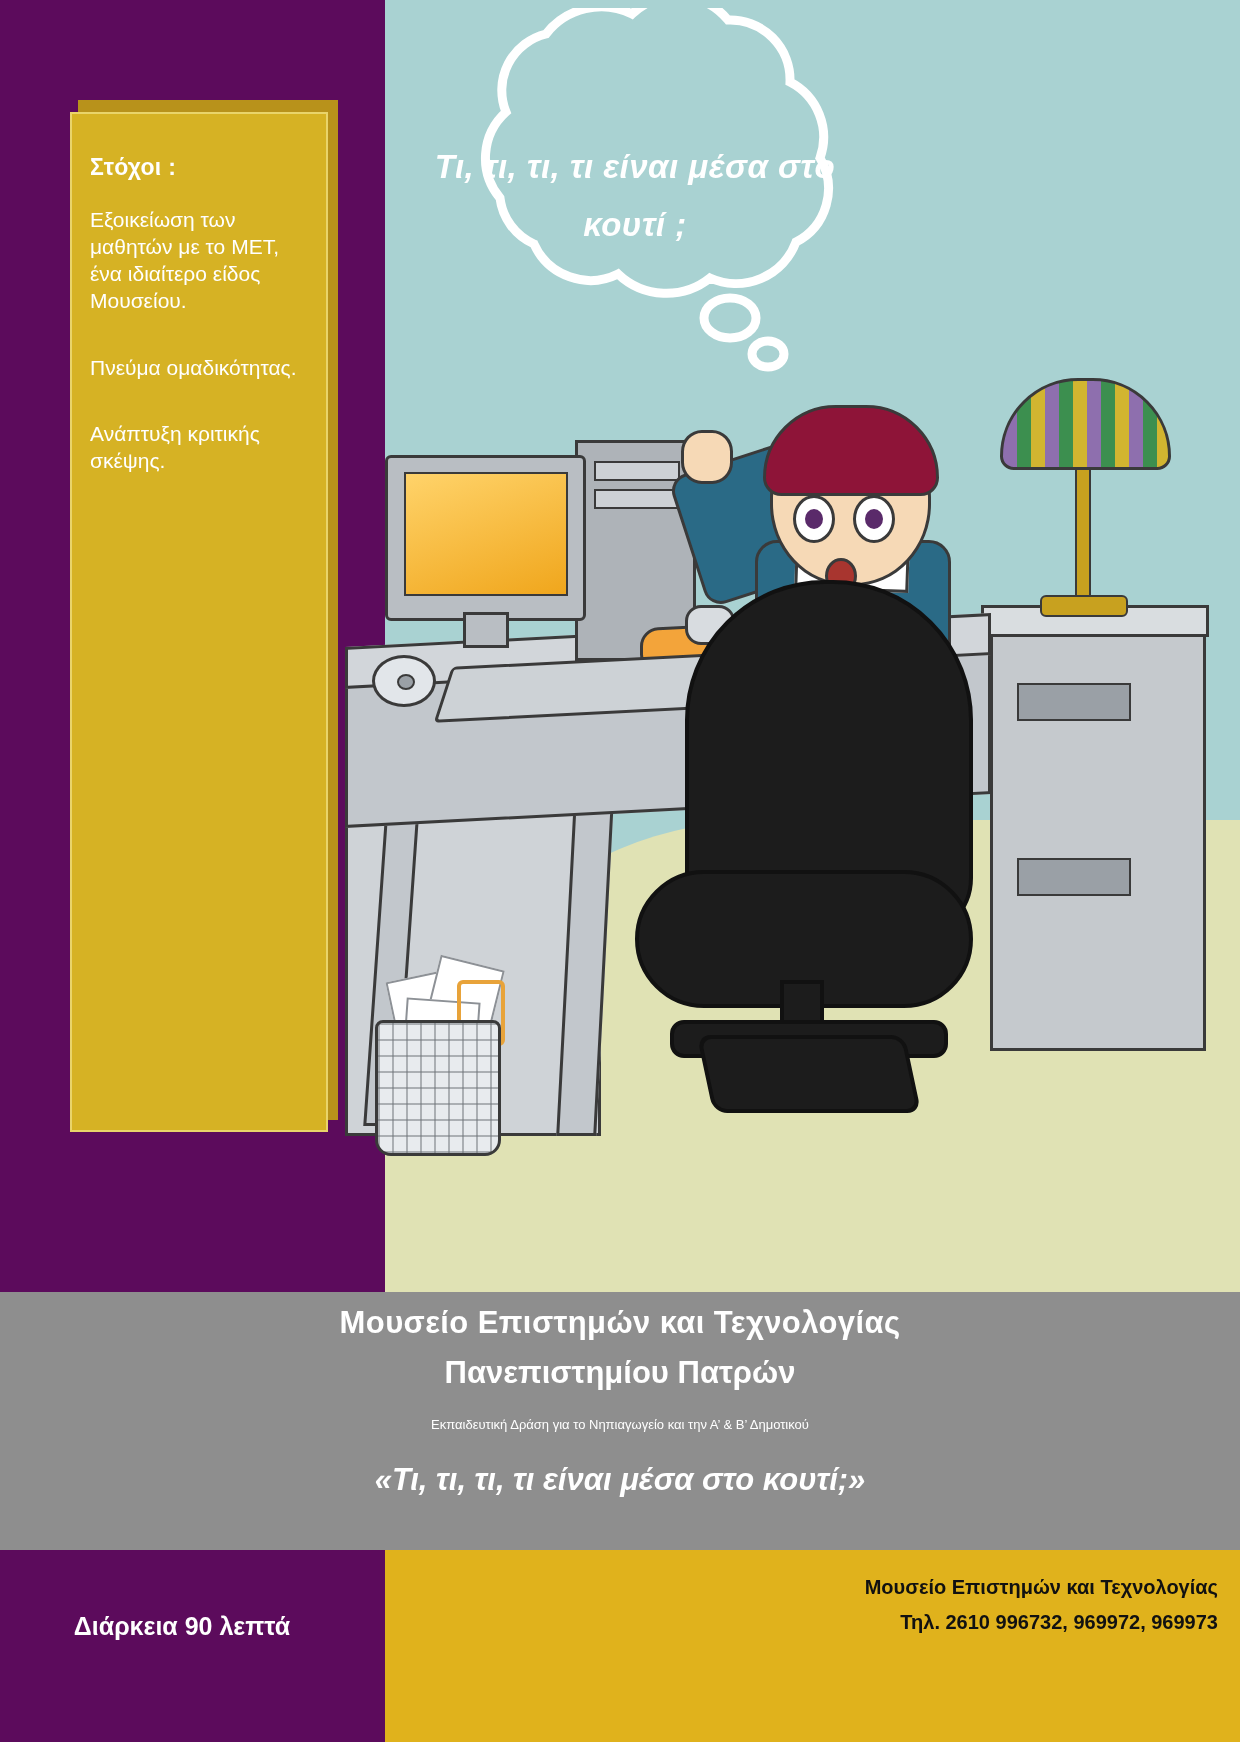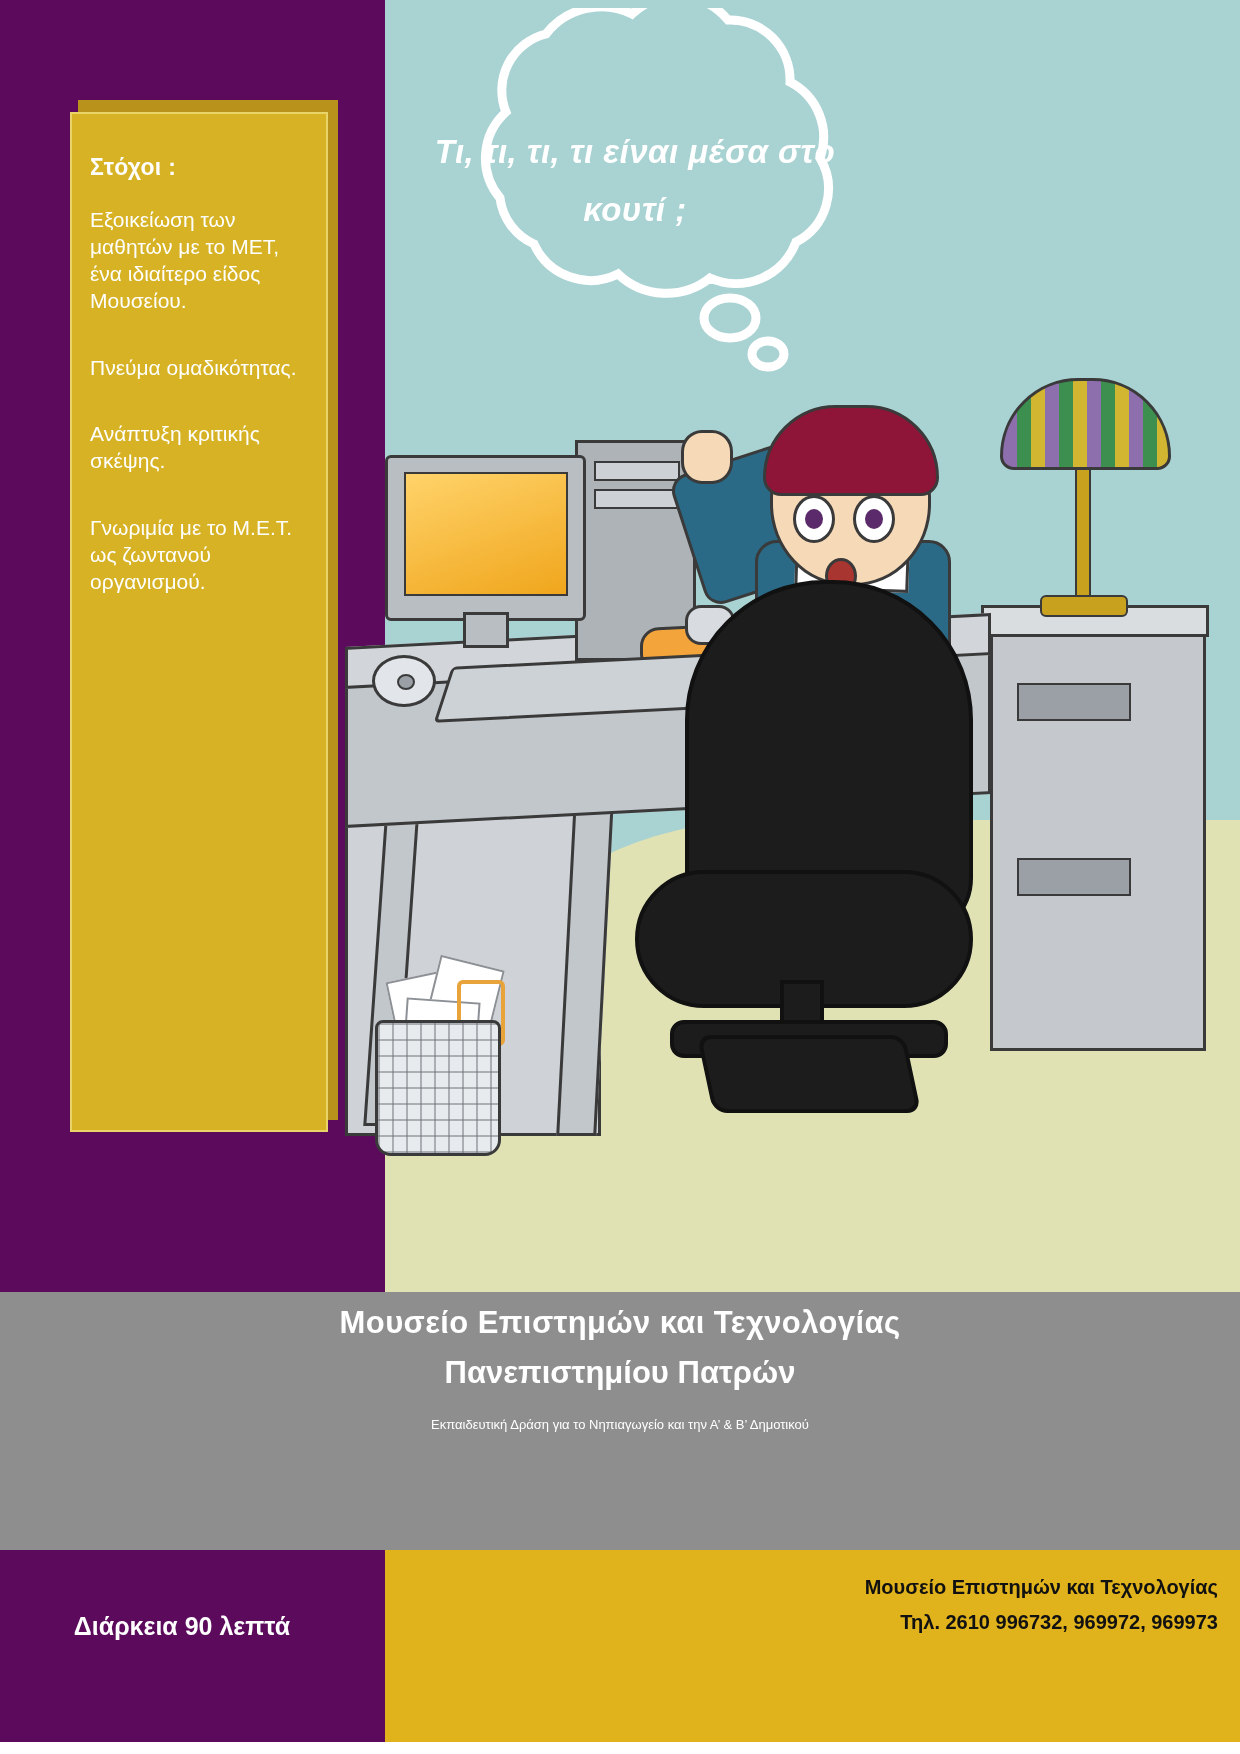--- a/index.html
+++ b/index.html
@@ -100,21 +100,21 @@
   
   .bubble {
     position: absolute;
     left: 400px; top: 8px;
     width: 470px;
     height: 400px;
   }
   .bubble svg { display: block; }
   .bubble-text {
     position: absolute;
-    left: 0; top: 115px;
+    left: 0; top: 130px;
     width: 470px;
     text-align: center;
     color: #ffffff;
     font-size: 33px;
     font-weight: bold;
     line-height: 1.75;
     font-style: italic;
     letter-spacing: .5px;
   }
 
@@ -444,28 +444,28 @@
       </svg>
       <div class="bubble-text">Τι, τι, τι, τι είναι μέσα στο κουτί ;</div>
     </div>
 
     <div class="goals-shadow"></div>
     <div class="goals-box">
       <div class="goals-title">Στόχοι :</div>
       <div class="goals-item">Εξοικείωση των μαθητών με το ΜΕΤ, ένα ιδιαίτερο είδος Μουσείου.</div>
       <div class="goals-item">Πνεύμα ομαδικότητας.</div>
       <div class="goals-item">Ανάπτυξη κριτικής σκέψης.</div>
-      <div class="goals-item">Γνωριμία με το Μ.Ε.Τ. ως ζωντανού οργανισμού.</div>
     </div>
   </div>
 
   <div class="grey-band">
     <div class="line1">Μουσείο Επιστημών και Τεχνολογίας</div>
     <div class="line2">Πανεπιστημίου Πατρών</div>
     <div class="line3">Εκπαιδευτική Δράση για το Νηπιαγωγείο και την Α’ &amp; Β’ Δημοτικού</div>
+    <div class="line4">«Τι, τι, τι, τι είναι μέσα στο κουτί;»</div>
   </div>
 
   <div class="bottom">
     <div class="purple"></div>
     <div class="gold"></div>
     <div class="duration">Διάρκεια  90 λεπτά</div>
     <div class="contact">
       <div>Μουσείο Επιστημών και Τεχνολογίας</div>
       <div>Τηλ. 2610 996732, 969972, 969973</div>
     </div>

